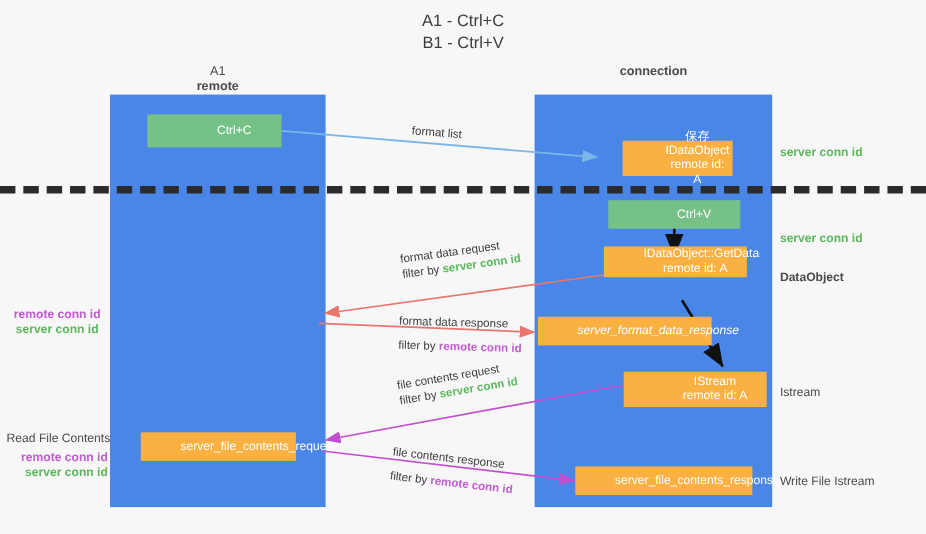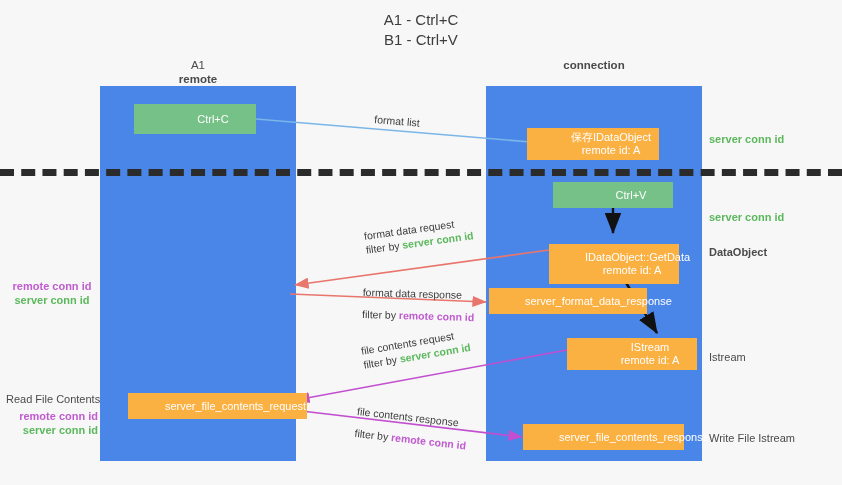--- a/index.html
+++ b/index.html
@@ -122,55 +122,55 @@
   </svg>
 
   <div class="abs dashed"></div>
 
   <div class="abs box green" style="left:134px;top:104px;width:122px;height:30px;">
     <div class="inner">
         <span>Ctrl+C</span>
       </div>
   </div>
 
-  <div class="abs box orange" style="left:527px;top:128px;width:132px;height:32px;">
+  <div class="abs box orange" style="left:566px;top:128px;width:100px;height:32px;">
     <div class="inner">
       <span>保存IDataObject</span>
       <span>remote id: A</span>
     </div>
   </div>
 
   <div class="abs box green" style="left:553px;top:182px;width:120px;height:26px;">
     <div class="inner">
         <span>Ctrl+V</span>
       </div>
   </div>
 
-  <div class="abs box orange" style="left:549px;top:244px;width:130px;height:40px;">
+  <div class="abs box orange" style="left:549px;top:224px;width:130px;height:28px;">
     <div class="inner">
       <span>IDataObject::GetData</span>
       <span>remote id: A</span>
     </div>
   </div>
 
   <div class="abs box orange" style="left:567px;top:338px;width:130px;height:32px;">
     <div class="inner">
       <span>IStream</span>
       <span>remote id: A</span>
     </div>
   </div>
 
 
-  <div class="abs box orange" style="left:489px;top:288px;width:158px;height:26px;">
+  <div class="abs box orange" style="left:489px;top:288px;width:158px;height:26px;font-style:italic;">
     <div class="inner">
         <span>server_format_data_response</span>
       </div>
   </div>
 
-  <div class="abs box orange" style="left:128px;top:393px;width:179px;height:26px;">
+  <div class="abs box orange" style="left:128px;top:393px;width:141px;height:26px;">
     <div class="inner">
         <span>server_file_contents_request</span>
       </div>
   </div>
 
   <div class="abs box orange" style="left:523px;top:424px;width:161px;height:26px;">
     <div class="inner">
         <span>server_file_contents_response</span>
       </div>
   </div>

